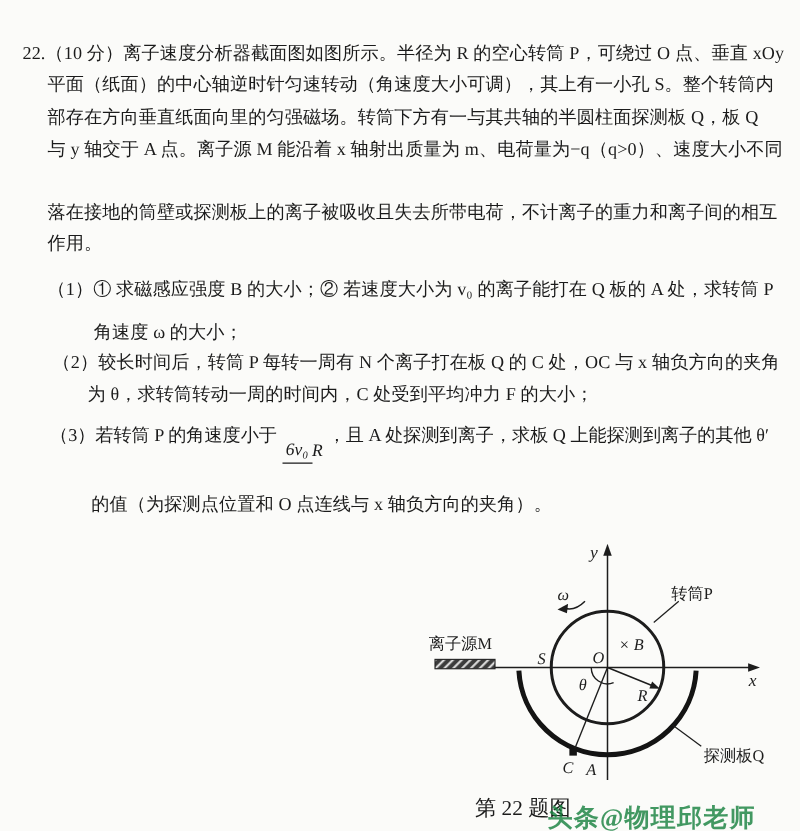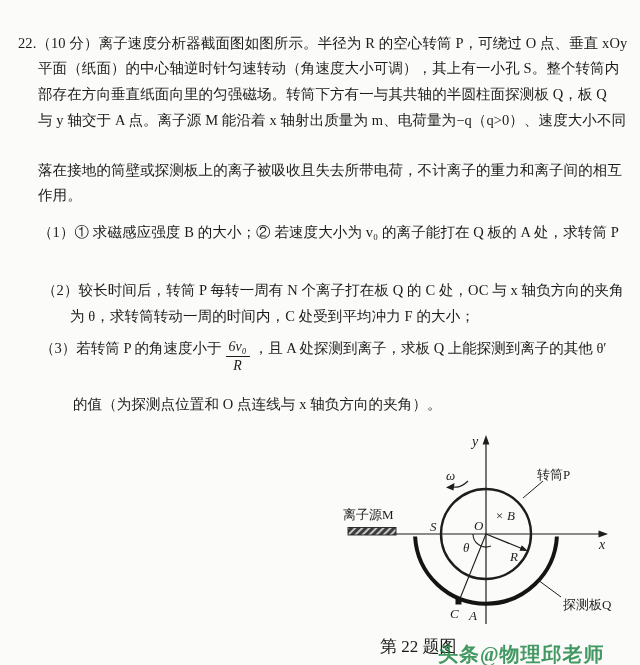--- a/index.html
+++ b/index.html
@@ -3,21 +3,21 @@
 <meta charset="utf-8">
 <style>
   html,body{margin:0;padding:0;}
   body{width:640px;height:665px;background:#fbfbf9;overflow:hidden;}
   .page{position:relative;width:640px;height:665px;background:#fbfbf9;
         font-family:"Liberation Serif","DejaVu Serif",serif;color:#1b1b1b;margin-top:12px;}
   .tline{position:absolute;white-space:nowrap;font-size:14.5px;line-height:17px;
          letter-spacing:0.1px;}
   .qrow{position:absolute;display:flex;white-space:nowrap;
         font-size:14.5px;height:46px;}
-  .frac{display:inline-flex;flex-direction:column;align-items:center;
+  .frac{display:inline-flex;flex-direction:row;align-items:center;
         font-size:14px;font-style:italic;line-height:1.15;margin:0 4px;}
   .frac .num{padding:0 3px 1px;border-bottom:1.4px solid #1b1b1b;}
   .frac .den{padding-top:1px;}
   .figure-svg{position:absolute;left:330px;top:415px;width:310px;height:250px;}
   .figure-svg text{font-family:"Liberation Serif","DejaVu Serif",serif;fill:#1d1d1d;}
   .figure-svg .cjk{font-size:13px;}
   .figure-svg .mvar{font-style:italic;font-size:13px;}
   .figure-svg .axvar{font-style:italic;font-size:14px;}
   .caption{position:absolute;left:380px;top:623px;font-size:17px;white-space:nowrap;}
   .watermark{position:absolute;left:438px;top:629px;font-size:20px;font-weight:700;
@@ -29,20 +29,21 @@
 <div class="page">
 
   <div class="tline" style="left:18px;top:23px">22.（10 分）离子速度分析器截面图如图所示。半径为 R 的空心转筒 P，可绕过 O 点、垂直 xOy</div>
   <div class="tline" style="left:38px;top:48px">平面（纸面）的中心轴逆时针匀速转动（角速度大小可调），其上有一小孔 S。整个转筒内</div>
   <div class="tline" style="left:38px;top:74px">部存在方向垂直纸面向里的匀强磁场。转筒下方有一与其共轴的半圆柱面探测板 Q，板 Q</div>
   <div class="tline" style="left:38px;top:100px">与 y 轴交于 A 点。离子源 M 能沿着 x 轴射出质量为 m、电荷量为−q（q&gt;0）、速度大小不同</div>
   <div class="tline" style="left:38px;top:150px">落在接地的筒壁或探测板上的离子被吸收且失去所带电荷，不计离子的重力和离子间的相互</div>
   <div class="tline" style="left:38px;top:175px">作用。</div>
 
   <div class="tline" style="left:38px;top:212px">（1）① 求磁感应强度 B 的大小；② 若速度大小为 v₀ 的离子能打在 Q 板的 A 处，求转筒 P</div>
+  <div class="tline" style="left:75px;top:246px">角速度 ω 的大小；</div>
 
   <div class="tline" style="left:42px;top:270px">（2）较长时间后，转筒 P 每转一周有 N 个离子打在板 Q 的 C 处，OC 与 x 轴负方向的夹角</div>
   <div class="tline" style="left:70px;top:296px">为 θ，求转筒转动一周的时间内，C 处受到平均冲力 F 的大小；</div>
 
   <div class="qrow" style="left:40px;top:327px">
     <span>（3）若转筒 P 的角速度小于</span>
     <span class="frac">
       <span class="num">6v₀</span>
       <span class="den">R</span>
     </span>

